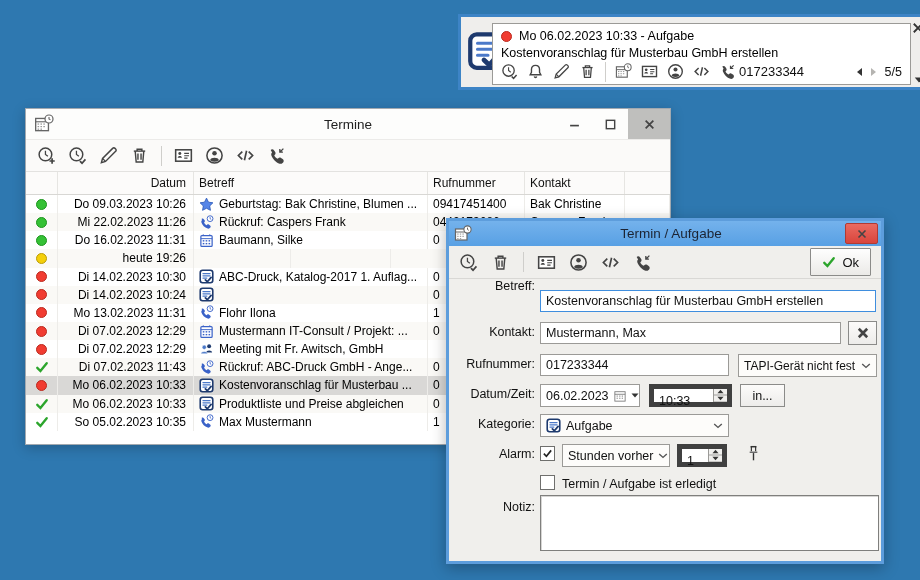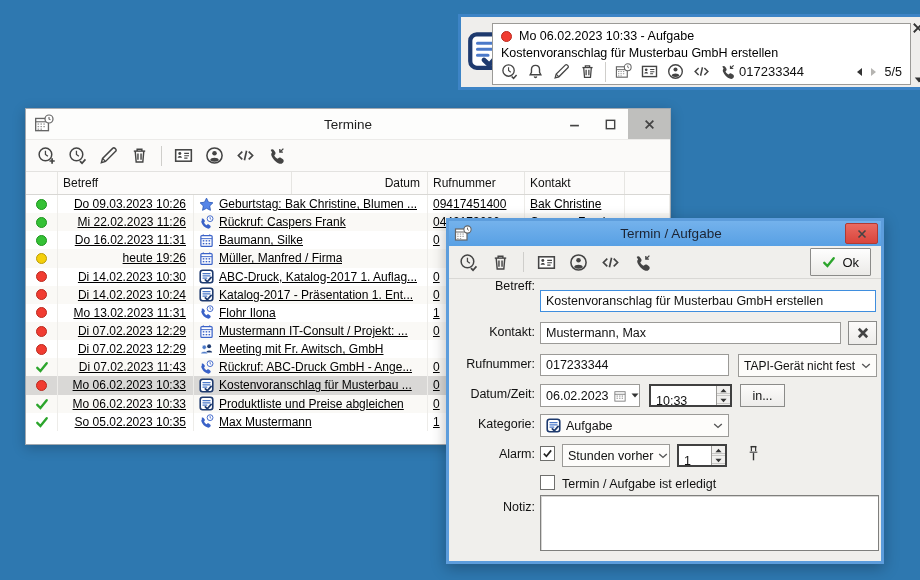--- a/index.html
+++ b/index.html
@@ -27,21 +27,21 @@
   .thead{display:flex;height:22px;background:#fcfbfa;border-bottom:1px solid #d8d7d4;
     font-size:12px;color:#111;}
   .hc,.cell{height:100%;display:flex;align-items:center;box-sizing:border-box;
     border-right:1px solid #e6e5e2;overflow:hidden;white-space:nowrap;}
   .c-status{width:32px;justify-content:center;}
   .c-datum{width:136px;justify-content:flex-end;padding-right:7px;}
   .c-betreff{width:234px;padding-left:5px;gap:5px;}
   .c-ruf{width:97px;padding-left:5px;}
   .c-kontakt{width:100px;padding-left:5px;}
   .c-fill{flex:1;border-right:none;}
-  #rows{position:absolute;top:86px;left:0;right:0;bottom:0;overflow:hidden;text-decoration:underline;}
+  #rows{position:absolute;top:86px;left:0;right:0;bottom:0;overflow:hidden;}
   .trow{display:flex;height:18.15px;font-size:12px;color:#000;}
   .trow:nth-child(even){background:#faf9f6;}
   .trow.selected{background:#d9d8d6;}
   .trow .cell{border-right:1px solid #edece9;}
   .status-dot{width:11px;height:11px;border-radius:50%;box-sizing:border-box;}
   .green{background:#35c135;border:1px solid #1d951d;}
   .yellow{background:#f4cf0a;border:1px solid #bb9c06;}
   .red{background:#f13c31;border:1px solid #bb2a1e;}
   .gcheck{width:14px;height:14px;}
   .gcheck svg{width:100%;height:100%;}
@@ -70,21 +70,21 @@
   .finput{position:absolute;height:22px;box-sizing:border-box;background:#fff;
     border:1px solid #9b9a97;display:flex;align-items:center;padding:0 5px;
     white-space:nowrap;overflow:hidden;}
   .finput.focus{border:1px solid #3f8ede;}
   .combo{position:absolute;height:23px;box-sizing:border-box;background:#fdfcfa;
     border:1px solid #9b9a97;display:flex;align-items:center;gap:5px;padding:0 5px;
     white-space:nowrap;overflow:hidden;}
   .chev{margin-left:auto;width:10px;height:6px;color:#555;flex:0 0 10px;}
   .chev svg{width:100%;height:100%;}
   .spinbox{position:absolute;height:23px;box-sizing:border-box;background:#fff;
-    border:2px solid #404040;display:flex;align-items:center;padding:11px 16px 0 5px;}
+    border:5px solid #404040;display:flex;align-items:center;padding:11px 16px 0 5px;}
   .spin{position:absolute;right:0;top:0;bottom:0;width:13px;border-left:1px solid #9b9a97;
     display:flex;flex-direction:column;}
   .spin span{flex:1;display:flex;align-items:center;justify-content:center;
     background:#f1f0ee;}
   .spin span:first-child{border-bottom:1px solid #c8c7c5;}
   .spin svg{width:7px;height:5px;}
   .pbtn{position:absolute;height:23px;box-sizing:border-box;
     background:linear-gradient(#fcfbfa,#edecea);border:1px solid #8b8b89;
     display:flex;align-items:center;justify-content:center;}
   .cb{position:absolute;width:15px;height:15px;box-sizing:border-box;background:#fff;
@@ -218,22 +218,22 @@
       </span>
       <span class="tbi">
         <svg viewBox="0 0 16 16">
           <path d="M13.8 2.2l-3 3M10.8 2.6v2.6h2.6" fill="none" stroke="#444" stroke-width="1.1"></path>
           <path d="M3.1 3.3c.9-.8 2.2-.6 2.9.4l.9 1.4c.5.8.4 1.7-.3 2.3l-.5.5c.5 1.1 1.8 2.4 2.9 2.9l.5-.5c.6-.7 1.5-.8 2.3-.3l1.4.9c1 .7 1.2 2 .4 2.9l-.5.5c-.7.7-1.6.9-2.5.6-3-1-5.9-3.9-6.9-6.9-.3-.9-.1-1.9.6-2.5z" fill="#444"></path>
         </svg>
       </span>
     </div>
   <div class="thead">
     <div class="hc c-status"></div>
+    <div class="hc c-datum">Datum</div>
     <div class="hc c-betreff">Betreff</div>
-    <div class="hc c-datum">Datum</div>
     <div class="hc c-ruf">Rufnummer</div>
     <div class="hc c-kontakt">Kontakt</div>
     <div class="hc c-fill"></div>
   </div>
   <div id="rows">
       <div class="trow">
         <div class="cell c-status">
           <span class="status-dot green"></span>
         </div>
         <div class="cell c-datum">Do 09.03.2023 10:26</div>
@@ -293,38 +293,20 @@
         </div>
         <div class="cell c-ruf">0</div>
         <div class="cell c-kontakt"></div>
         <div class="cell c-fill"></div>
       </div>
       <div class="trow">
         <div class="cell c-status">
           <span class="status-dot yellow"></span>
         </div>
         <div class="cell c-datum">heute 19:26</div>
-        <div class="cell c-betreff">
-          <span class="row-icon">
-            <svg viewBox="0 0 16 16">
-              <path d="M4.6 1.6v2.2M11.4 1.6v2.2" stroke="#3a62c8" stroke-width="1.4"></path>
-              <rect x="2" y="2.8" width="12" height="11.4" rx="1" fill="#fff" stroke="#3a62c8" stroke-width="1.3"></rect>
-              <path d="M2 6h12" stroke="#3a62c8" stroke-width="1"></path>
-              <g fill="#3a62c8">
-                <rect x="4" y="7.6" width="1.7" height="1.5"></rect>
-                <rect x="7.1" y="7.6" width="1.7" height="1.5"></rect>
-                <rect x="10.2" y="7.6" width="1.7" height="1.5"></rect>
-                <rect x="4" y="10.6" width="1.7" height="1.5"></rect>
-                <rect x="7.1" y="10.6" width="1.7" height="1.5"></rect>
-                <rect x="10.2" y="10.6" width="1.7" height="1.5"></rect>
-              </g>
-            </svg>
-          </span>
-          <span class="btxt">Müller, Manfred  /  Firma</span>
-        </div>
         <div class="cell c-ruf"></div>
         <div class="cell c-kontakt"></div>
         <div class="cell c-fill"></div>
       </div>
       <div class="trow">
         <div class="cell c-status">
           <span class="status-dot red"></span>
         </div>
         <div class="cell c-datum">Di 14.02.2023 10:30</div>
         <div class="cell c-betreff">
@@ -347,21 +329,20 @@
         </div>
         <div class="cell c-datum">Di 14.02.2023 10:24</div>
         <div class="cell c-betreff">
           <span class="row-icon">
             <svg viewBox="0 0 16 16">
               <rect x="1.3" y="1.3" width="13.4" height="13.4" rx="2.6" fill="#fff" stroke="#1e3a6e" stroke-width="1.7"></rect>
               <path d="M4.2 4.9h7.6M4.2 7.3h7.6M4.2 9.7h4.2" fill="none" stroke="#4b79c9" stroke-width="1.25" stroke-linecap="round"></path>
               <path d="M6.8 11.6l2.1 2 4-4.6" fill="none" stroke="#1e3a6e" stroke-width="1.9" stroke-linecap="round"></path>
             </svg>
           </span>
-          <span class="btxt">Katalog-2017 - Präsentation 1. Ent...</span>
         </div>
         <div class="cell c-ruf">0</div>
         <div class="cell c-kontakt"></div>
         <div class="cell c-fill"></div>
       </div>
       <div class="trow">
         <div class="cell c-status">
           <span class="status-dot red"></span>
         </div>
         <div class="cell c-datum">Mo 13.02.2023 11:31</div>

